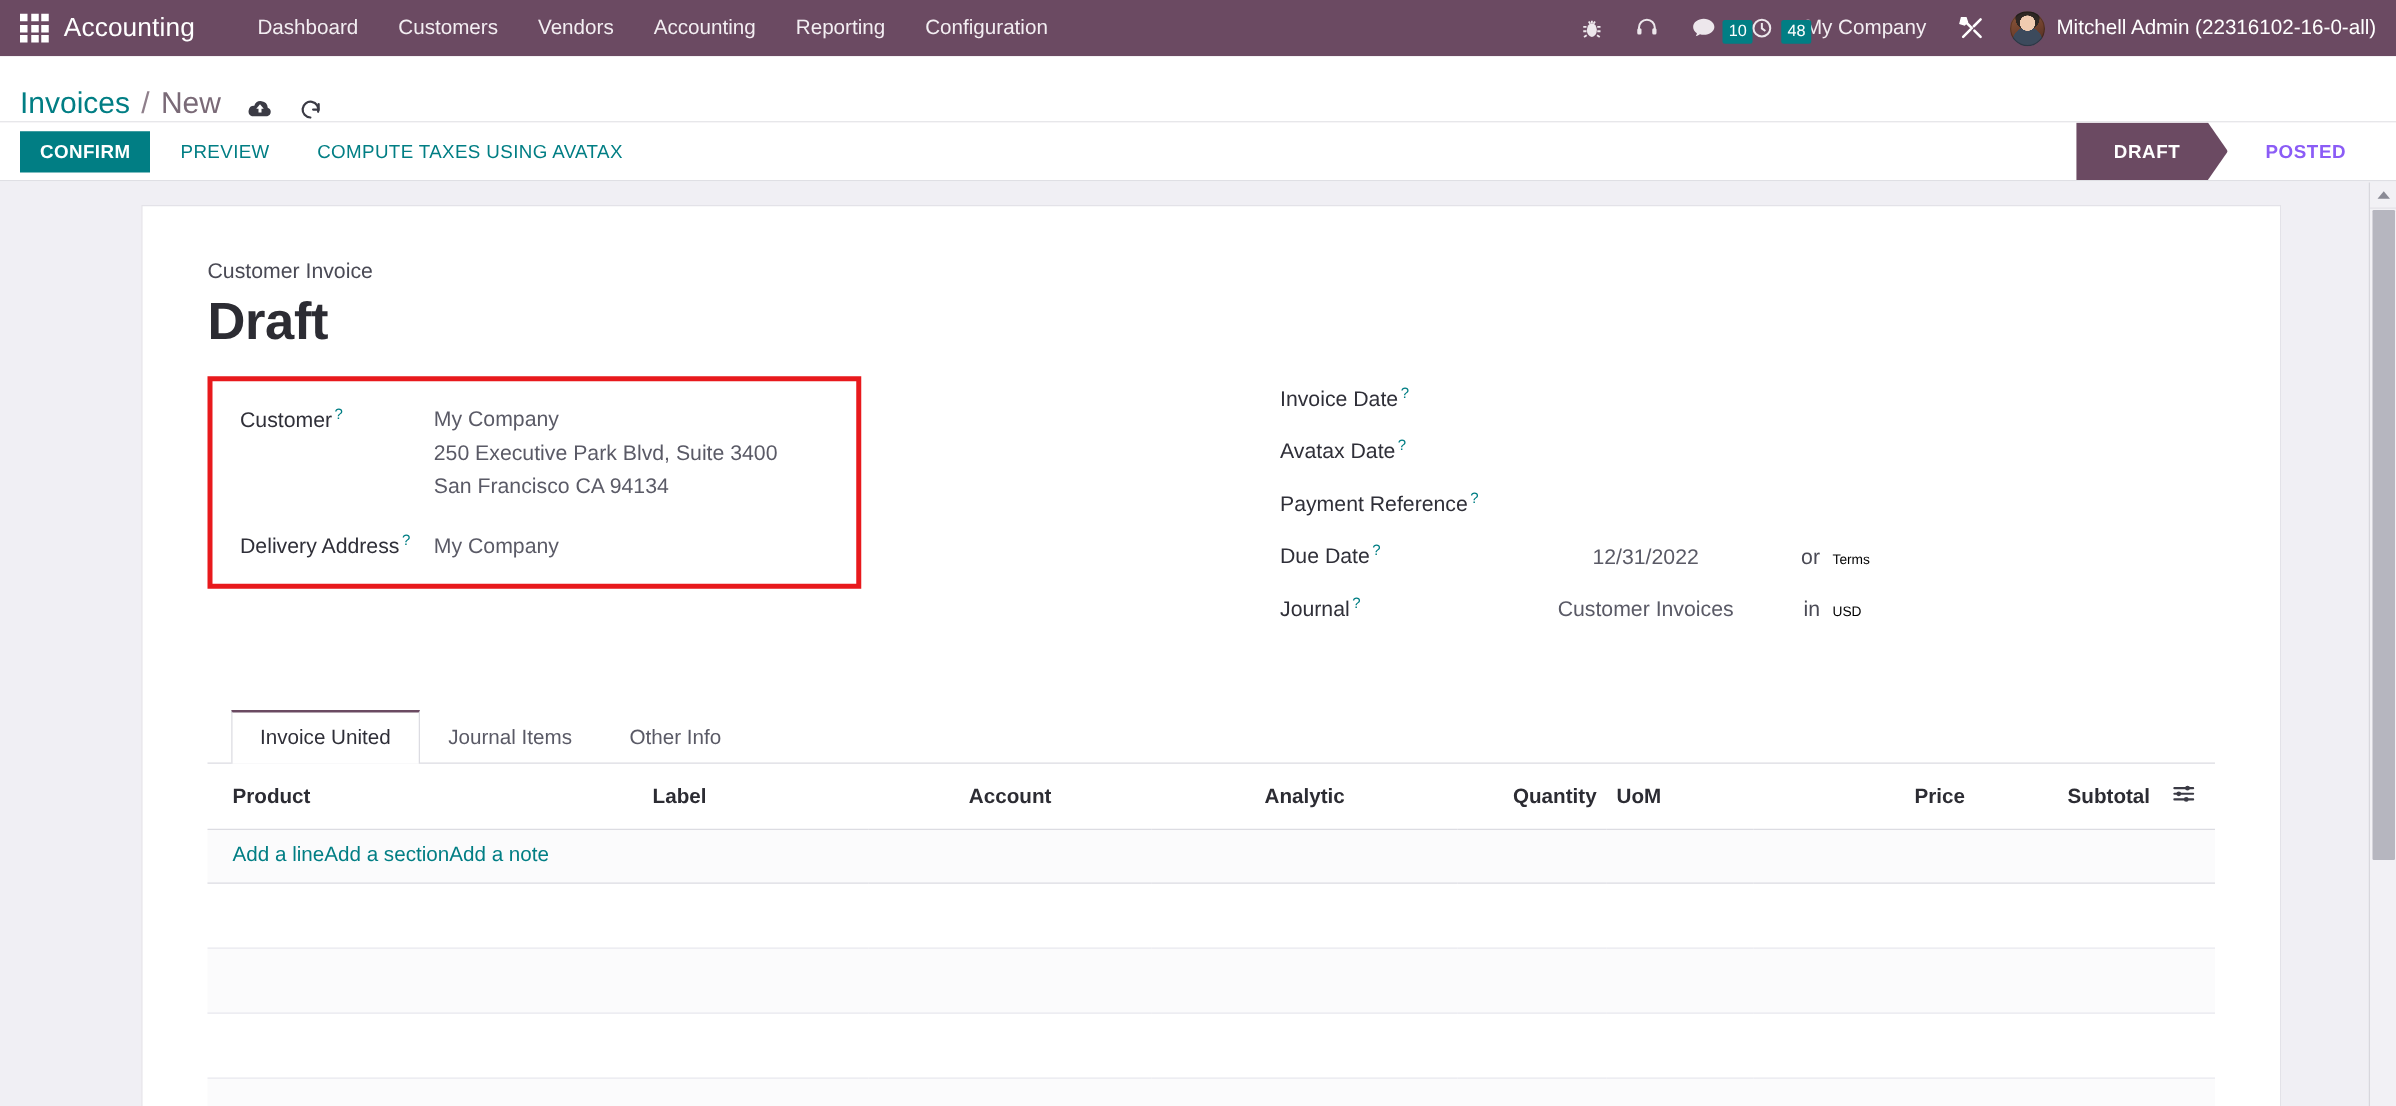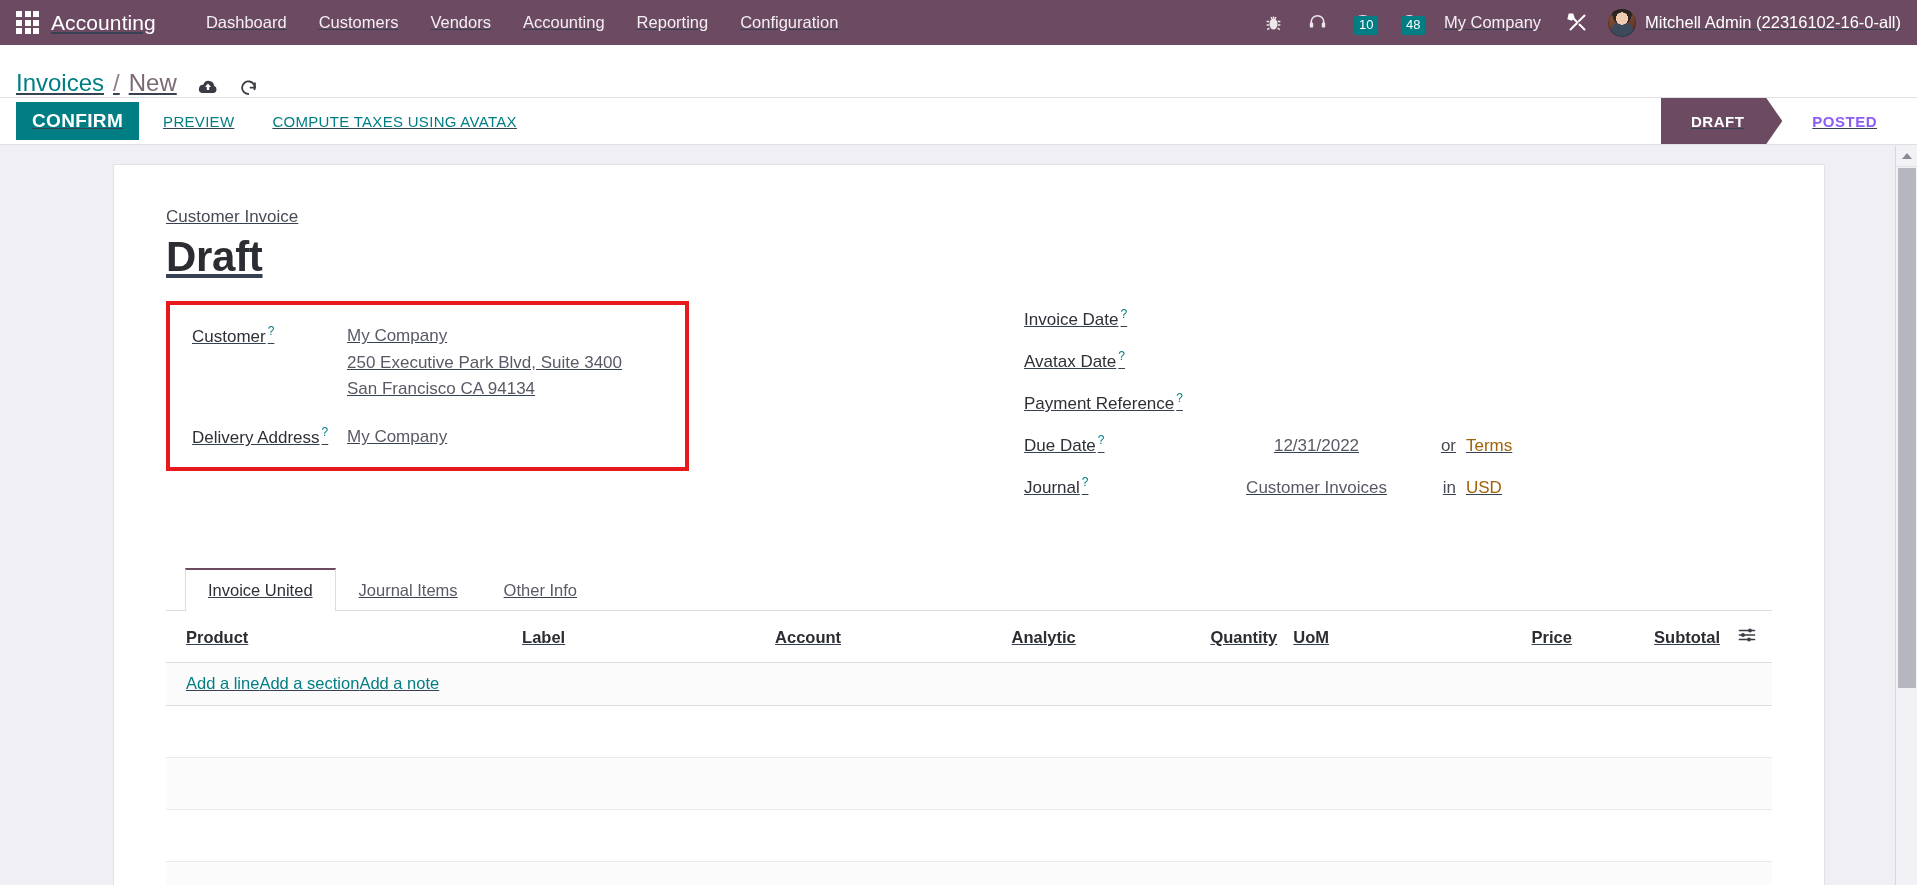--- a/index.html
+++ b/index.html
@@ -4,21 +4,21 @@
 <title>Odoo Accounting — Invoices / New</title>
 <style>
   * { box-sizing: border-box; margin: 0; padding: 0; }
   html, body {
     width: 1917px; height: 885px;
     overflow: hidden;
     font-family: "Liberation Sans", sans-serif;
     background: #f0eff4;
     color: #374151;
   }
-  .app { position: relative; width: 1917px; height: 885px; display: flex; flex-direction: column; text-decoration: underline; }
+  .app { position: relative; width: 1917px; height: 885px; display: flex; flex-direction: column; }
 
   
   .navbar {
     height: 45px; min-height: 45px;
     background: #6b4a62;
     display: flex; align-items: center;
     color: #ffffff;
     padding: 0 16px 0 10px;
     font-size: 17px;
   }
@@ -32,21 +32,21 @@
   .menu-item {
     padding: 11px 16px; font-size: 16.5px; color: #f3eef2; white-space: nowrap; cursor: pointer;
   }
   .nav-right { margin-left: auto; display: flex; align-items: center; gap: 0; }
   .nav-icon {
     position: relative; padding: 0 13px; display: flex; align-items: center; cursor: pointer;
     color: #ede7ec;
   }
   .nav-icon svg { display: block; }
   .badge {
-    position: absolute; top: 3px; left: 14px;
+    position: absolute; top: 3px; left: 38px;
     background: #017e84; color: #ffffff;
     font-size: 13px; line-height: 16px; padding: 1px 5px 2px; border-radius: 2px;
     font-family: "Liberation Sans", sans-serif;
   }
   .company-name { font-size: 16.5px; padding: 0 14px 0 12px; color: #f3eef2; cursor: pointer; white-space: nowrap; }
   .tools-icon { padding: 0 12px; cursor: pointer; display: flex; align-items: center; }
   .user-block { display: flex; align-items: center; gap: 9px; padding-left: 8px; cursor: pointer; }
   .avatar {
     width: 28px; height: 28px; border-radius: 50%;
     background:
@@ -86,21 +86,21 @@
 
   
   .statusbar {
     background: #ffffff; border-bottom: 1px solid #dfdfe4;
     display: flex; align-items: center;
     height: 47px; min-height: 47px;
     padding-left: 16px; position: relative;
   }
   .btn-primary {
     background: #017e84; color: #ffffff;
-    border: none; font-size: 19px; font-weight: 700; letter-spacing: .35px;
+    border: none; font-size: 15px; font-weight: 700; letter-spacing: .35px;
     padding: 8px 16px; cursor: pointer; text-transform: uppercase;
     font-family: "Liberation Sans", sans-serif;
   }
   .btn-flat {
     background: transparent; color: #017e84; border: none;
     font-size: 15px; font-weight: 400; letter-spacing: .3px;
     padding: 8px 14px; margin-left: 10px; cursor: pointer; text-transform: uppercase;
     font-family: "Liberation Sans", sans-serif;
   }
   .status-stages { margin-left: auto; display: flex; align-items: stretch; height: 100%; padding-right: 14px; }
@@ -150,21 +150,21 @@
   .q-mark { color: #017e84; font-size: 12px; vertical-align: super; margin-left: 2px; cursor: help; }
   .field-value { font-size: 17px; color: #5a5a66; line-height: 1.55; }
   .field-value .addr-line { display: block; }
   .placeholder { color: #c3c3ca; }
 
   
   .rfield-row { display: flex; align-items: baseline; margin-bottom: 18px; min-height: 24px; }
   .rfield-label { font-size: 17px; color: #2f2f38; width: 175px; flex: none; white-space: nowrap; }
   .rfield-value { font-size: 17px; color: #5a5a66; width: 235px; flex: none; text-align: center; }
   .rfield-conj { font-size: 17px; color: #4a4a55; width: 32px; flex: none; text-align: right; padding-right: 10px; }
-  .rfield-extra { font-size: 17px; color: #a16207; }
+  .rfield-extra { font-size: 11px; color: #000000; }
 
   
   .notebook { margin-top: 50px; }
   .tabs { display: flex; align-items: flex-end; border-bottom: 1px solid #dcdce2; padding-left: 19px; }
   .tab {
     font-size: 16.5px; color: #5a5a66; padding: 12px 22px 11px;
     border: 1px solid transparent; border-bottom: none; cursor: pointer; background: transparent;
     position: relative; top: 1px; font-family: "Liberation Sans", sans-serif;
   }
   .tab.active {

